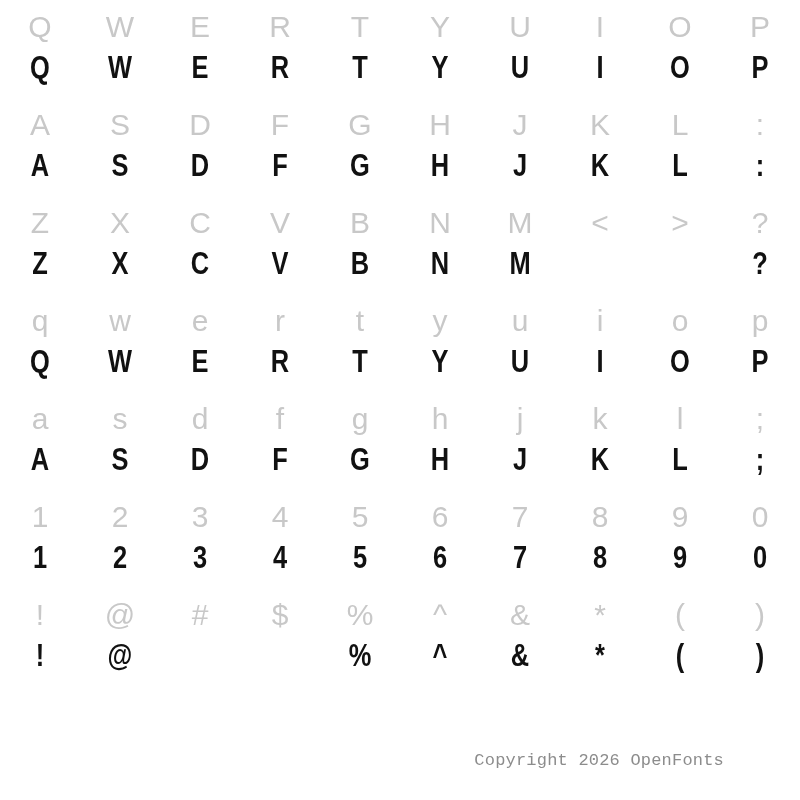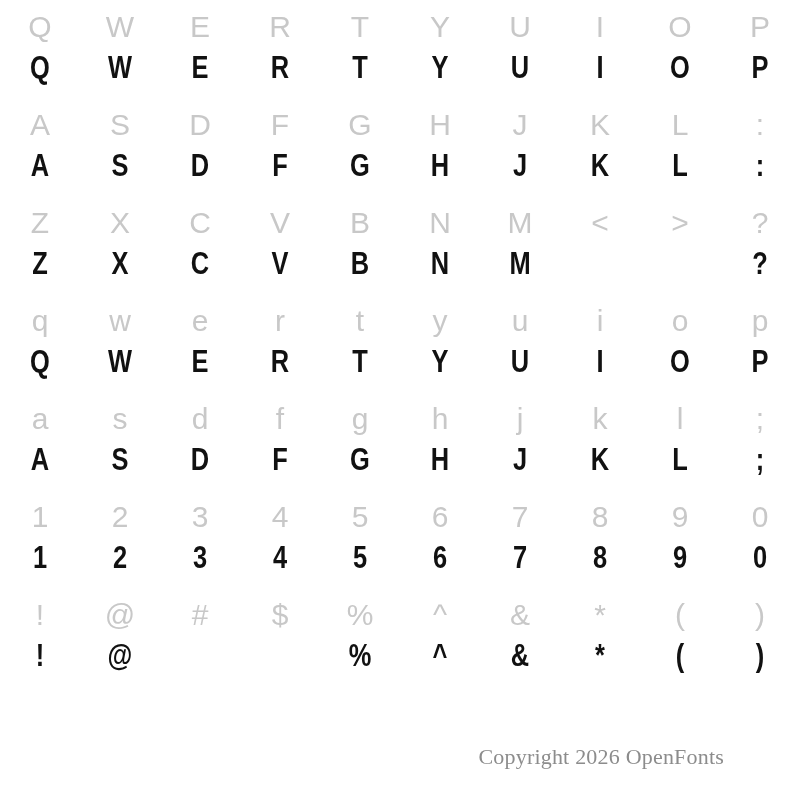--- a/index.html
+++ b/index.html
@@ -67,22 +67,22 @@
     margin: 0;
     padding: 0;
   }
   #top-offset {
     height: 0px;
   }
   .copyright {
     position: absolute;
     right: 76px;
     bottom: 30px;
-    font-family: Liberation Serif, serif;
-    font-size: 22px;
+    font-family: Liberation Mono, monospace;
+    font-size: 17px;
     color: #8c8c8c;
     letter-spacing: 0.2px;
     white-space: pre;
   }
 </style>
 </head>
 <body>
 
 <div id="sheet">
   <div id="top-offset"></div>

